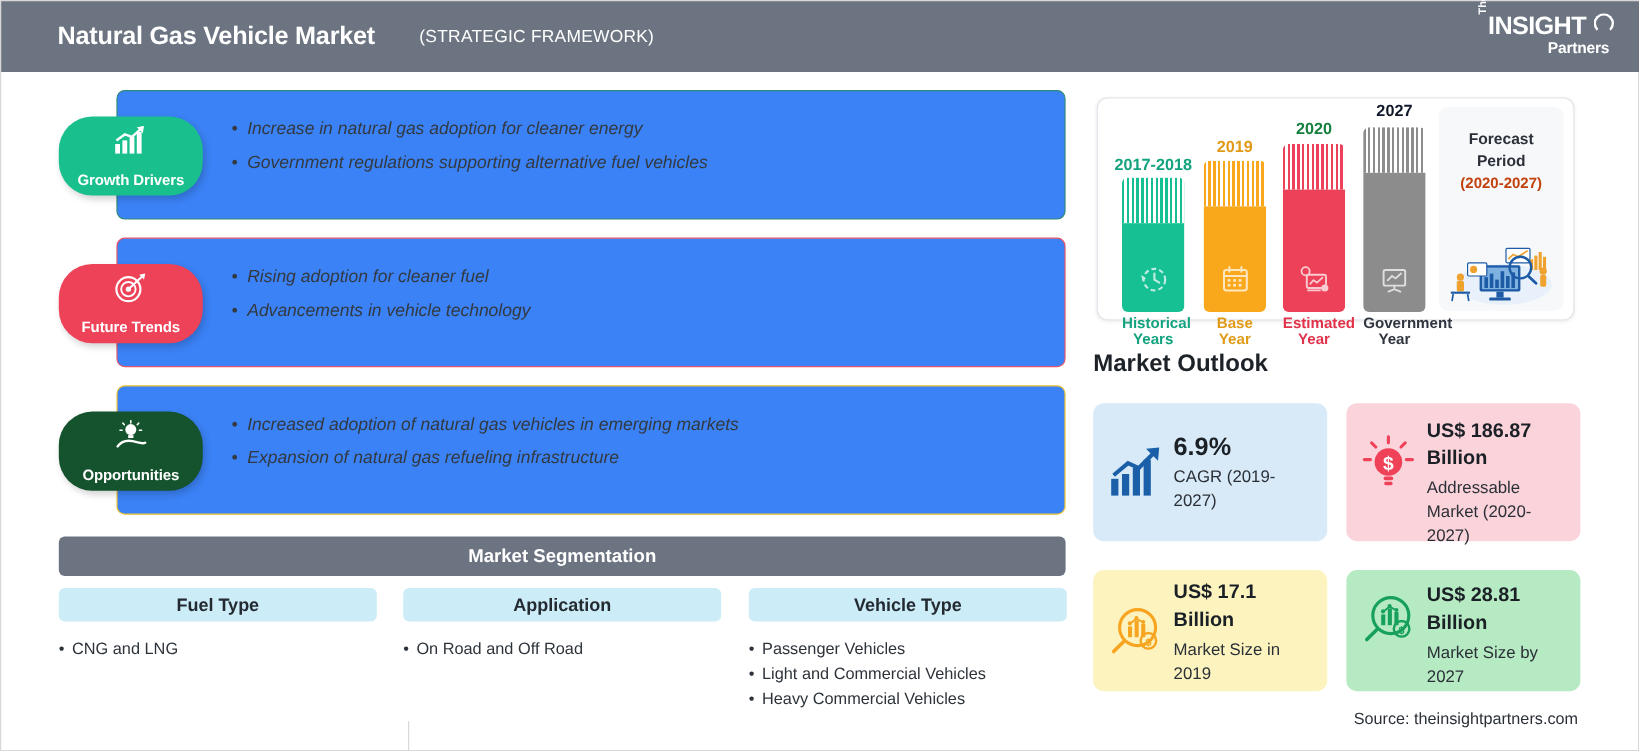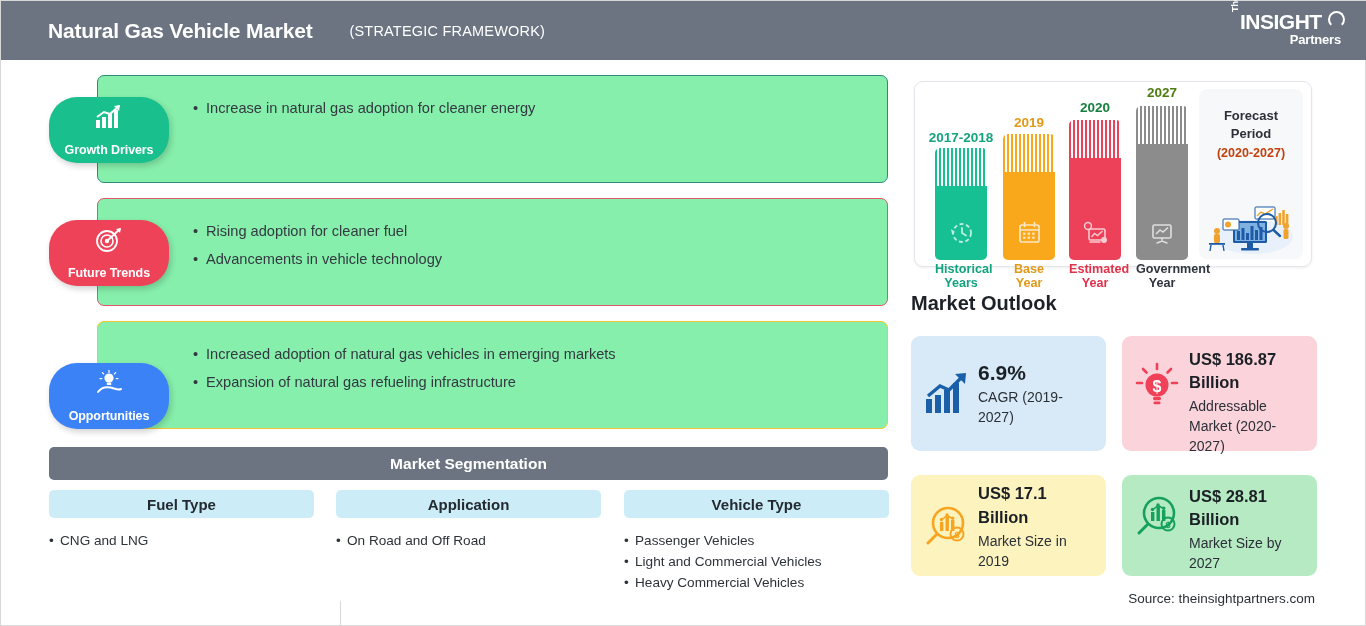--- a/index.html
+++ b/index.html
@@ -63,21 +63,22 @@
     border: 2.2px solid #ffffff;
     border-radius: 50%;
     border-bottom-color: transparent;
   }
 
   
   .strat-box {
     position: absolute;
     left: 96px; width: 791px;
     border-radius: 7px;
-    background: #86efac;
+    background: #3b82f6;
+    font-style: italic;
   }
   .strat-box.b1 { top: 74px;  height: 108px; border: 1.2px solid #2e8a7a; }
   .strat-box.b2 { top: 197px; height: 108px; border: 1.2px solid #e2556a; }
   .strat-box.b3 { top: 320px; height: 108px; border: 1.2px solid #f4c531; }
 
   .bullets {
     position: absolute;
     left: 95px; top: 18px;
     width: 670px;
   }
@@ -112,21 +113,21 @@
     font-weight: bold;
     letter-spacing: -0.1px;
   }
   .badge-icon {
     position: absolute; top: 7px; left: 50%;
     transform: translateX(-50%);
     width: 30px; height: 26px;
   }
   .badge.g1 { top: 96px;  background: #19bf8c; }
   .badge.g2 { top: 219px; background: #ed4257; }
-  .badge.g3 { top: 362px; background: #3b82f6; }
+  .badge.g3 { top: 342px; background: #14532d; }
 
   
   .seg-header {
     position: absolute;
     left: 48px; top: 446px;
     width: 839px; height: 33px;
     background: #6b7480;
     border-radius: 5px;
     display: flex; align-items: center; justify-content: center;
   }
@@ -303,20 +304,21 @@
       <div class="logo-the">The</div>
       <div class="logo-insight">INSIGHT</div>
       <div class="logo-ring"></div>
       <div class="logo-partners">Partners</div>
     </div>
   </div>
 
   <div class="strat-box b1">
     <div class="bullets">
       <div class="bullet">Increase in natural gas adoption for cleaner energy</div>
+      <div class="bullet">Government regulations supporting alternative fuel vehicles</div>
     </div>
   </div>
   <div class="badge g1">
     <svg class="badge-icon" viewBox="0 0 30 26">
       <rect x="2" y="16" width="4" height="8" fill="#fff"></rect>
       <rect x="8" y="13" width="4" height="11" fill="#fff"></rect>
       <rect x="14" y="10" width="4" height="14" fill="#fff"></rect>
       <rect x="20" y="6" width="4" height="18" fill="#fff"></rect>
       <path d="M3 13 L10 8 L16 10 L25 2" stroke="#fff" stroke-width="2" fill="none"></path>
       <path d="M20 2 L26 1 L25 7 Z" fill="#fff"></path>
@@ -458,21 +460,21 @@
           </svg>
         </div>
       </div>
       <div class="bar-cap" style="top:180px;color:#e0324b">
         <div>Estimated</div>
         <div>Year</div>
       </div>
     </div>
 
     <div class="bar-col t4">
-      <div class="bar-year" style="top:3px;color:#4d7c0f">2027</div>
+      <div class="bar-year" style="top:3px;color:#0f172a">2027</div>
       <div class="bar" style="top:24px;height:154px">
         <div class="bar-stripes" style="background:repeating-linear-gradient(90deg,#8c8c8c 0 2px,#ffffff 2px 4px)"></div>
         <div class="bar-solid" style="height:116px;background:#8c8c8c">
           <svg class="bar-ico" viewBox="0 0 28 26">
             <rect x="5" y="5" width="18" height="13" rx="1.4" stroke="#fff" stroke-width="1.6" fill="none"></rect>
             <path d="M8 14 L12 10 L15 12 L20 7.5" stroke="#fff" stroke-width="1.5" fill="none"></path>
             <path d="M14 18 L14 21 M9 23 L14 21 L19 23" stroke="#fff" stroke-width="1.5" fill="none" stroke-linecap="round"></path>
           </svg>
         </div>
       </div>

